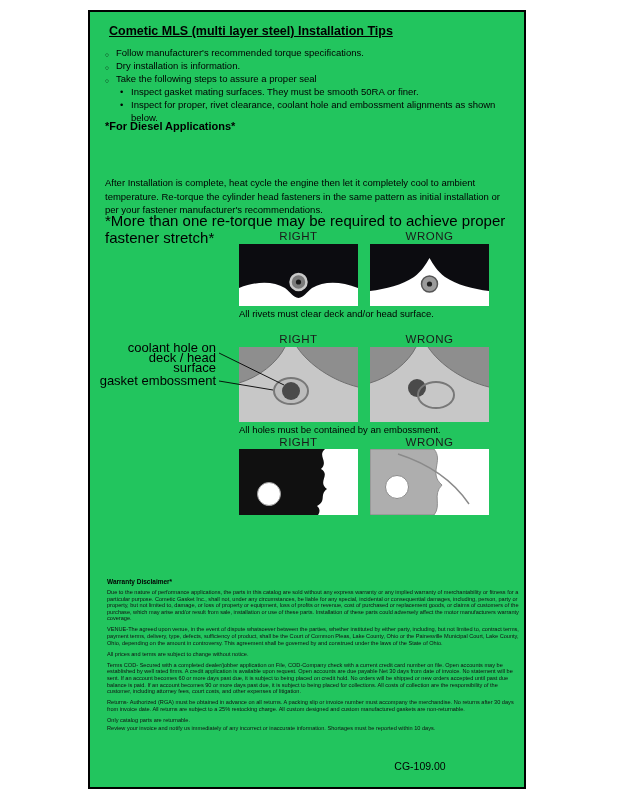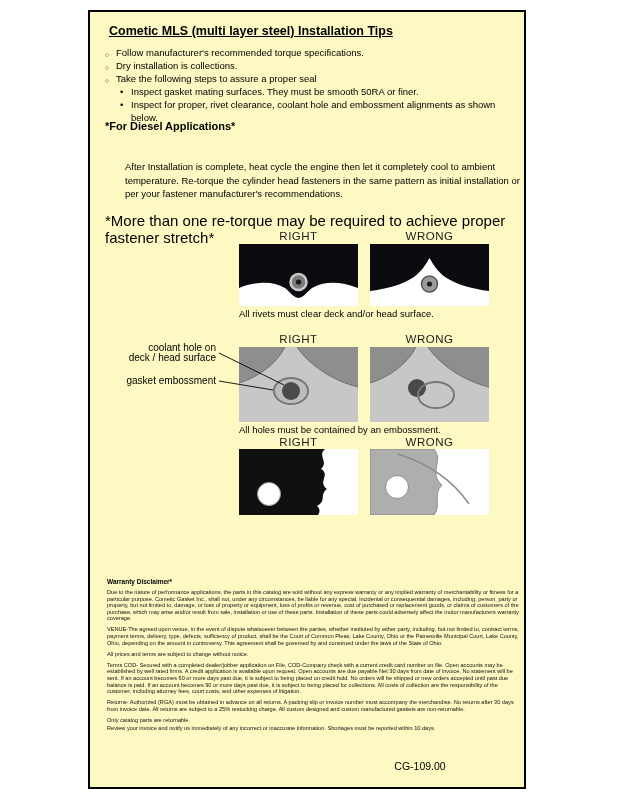--- a/index.html
+++ b/index.html
@@ -3,60 +3,60 @@
 <meta charset="utf-8">
 <style>
   * { margin:0; padding:0; box-sizing:border-box; }
   html,body { background:#ffffff; }
   body {
     width:618px; height:800px; position:relative; overflow:hidden;
     font-family:"Liberation Sans", sans-serif; color:#000;
   }
   .sheet {
     position:absolute; left:88px; top:10px; width:438px; height:779px;
-    border:2px solid #000; background:#fef9c3;
+    border:2px solid #000; background:#22c55e;
   }
   .title {
     position:absolute; left:19px; top:12px; font-size:12.5px; font-weight:bold;
     text-decoration:underline; white-space:nowrap;
   }
   .bullets { position:absolute; left:15px; top:34px; width:412px; font-size:9.5px; }
   .bullet { position:relative; padding-left:11px; line-height:13px; }
   .bullet::before { content:"○"; position:absolute; left:0; top:2px; font-size:6.5px; }
   .bullet.sub { padding-left:26px; }
   .bullet.sub::before { content:"•"; left:15px; top:0; font-size:9.5px; }
   .diesel-h { position:absolute; left:15px; top:108px; font-size:11px; font-weight:bold; }
   .para { position:absolute; left:15px; width:406px; font-size:9.5px; line-height:13.5px; }
   .p1 { top:126px; }
-  .p2 { top:148px;margin-left:20px; }
+  .p2 { top:164px; }
   .note { position:absolute; left:15px; top:200px; font-size:15px; }
   .fig-label { position:absolute; width:119px; text-align:center; font-size:11.5px; color:#1a1a1a; letter-spacing:0.5px; }
   .fig-img { position:absolute; width:119px; line-height:0; }
   .fig-img svg { display:block; }
   .caption { position:absolute; left:149px; font-size:9.5px; line-height:12px; }
-  .ann { position:absolute; text-align:right; font-size:10px; line-height:10px; }
+  .ann { position:absolute; text-align:right; font-size:13px; line-height:10px; }
   .ann1 { left:28px; top:331px; width:98px; }
   .ann2 { left:8px; top:364px; width:118px; }
   .leader-lines { position:absolute; left:0; top:0; width:438px; height:779px; pointer-events:none; }
   .legal { position:absolute; left:17px; top:566px; width:412px; }
   .legal-h { font-size:6.5px; font-weight:bold; margin-bottom:4px; }
   .legal p { font-size:5.6px; line-height:6.6px; margin-bottom:4.5px; color:#111; }
   .legal p.tight { margin-bottom:1px; }
   .footer { position:absolute; left:270px; top:748px; width:120px; text-align:center; font-size:10.5px; }
 </style>
 </head>
 <body>
 
 <div class="sheet">
 
   <div class="title">Cometic MLS (multi layer steel) Installation Tips</div>
 
   <div class="bullets">
     <div class="bullet">Follow manufacturer's recommended torque specifications.</div>
-    <div class="bullet">Dry installation is collections.</div>
+    <div class="bullet">Dry installation is information.</div>
     <div class="bullet">Take the following steps to assure a proper seal</div>
     <div class="bullet sub">Inspect gasket mating surfaces.  They must be smooth 50RA or finer.</div>
     <div class="bullet sub">Inspect for proper, rivet clearance, coolant hole and embossment alignments as shown below.</div>
   </div>
 
   <div class="diesel-h">*For Diesel Applications*</div>
   <div class="para p2">After Installation is complete, heat cycle the engine then let it completely cool to ambient temperature. Re-torque the cylinder head fasteners in the same pattern as initial installation or per your fastener manufacturer's recommendations.</div>
   <div class="note">*More than one re-torque may be required to achieve proper fastener stretch*</div>
 
   <div class="fig-label" style="left:149px; top:218px;">RIGHT</div>

